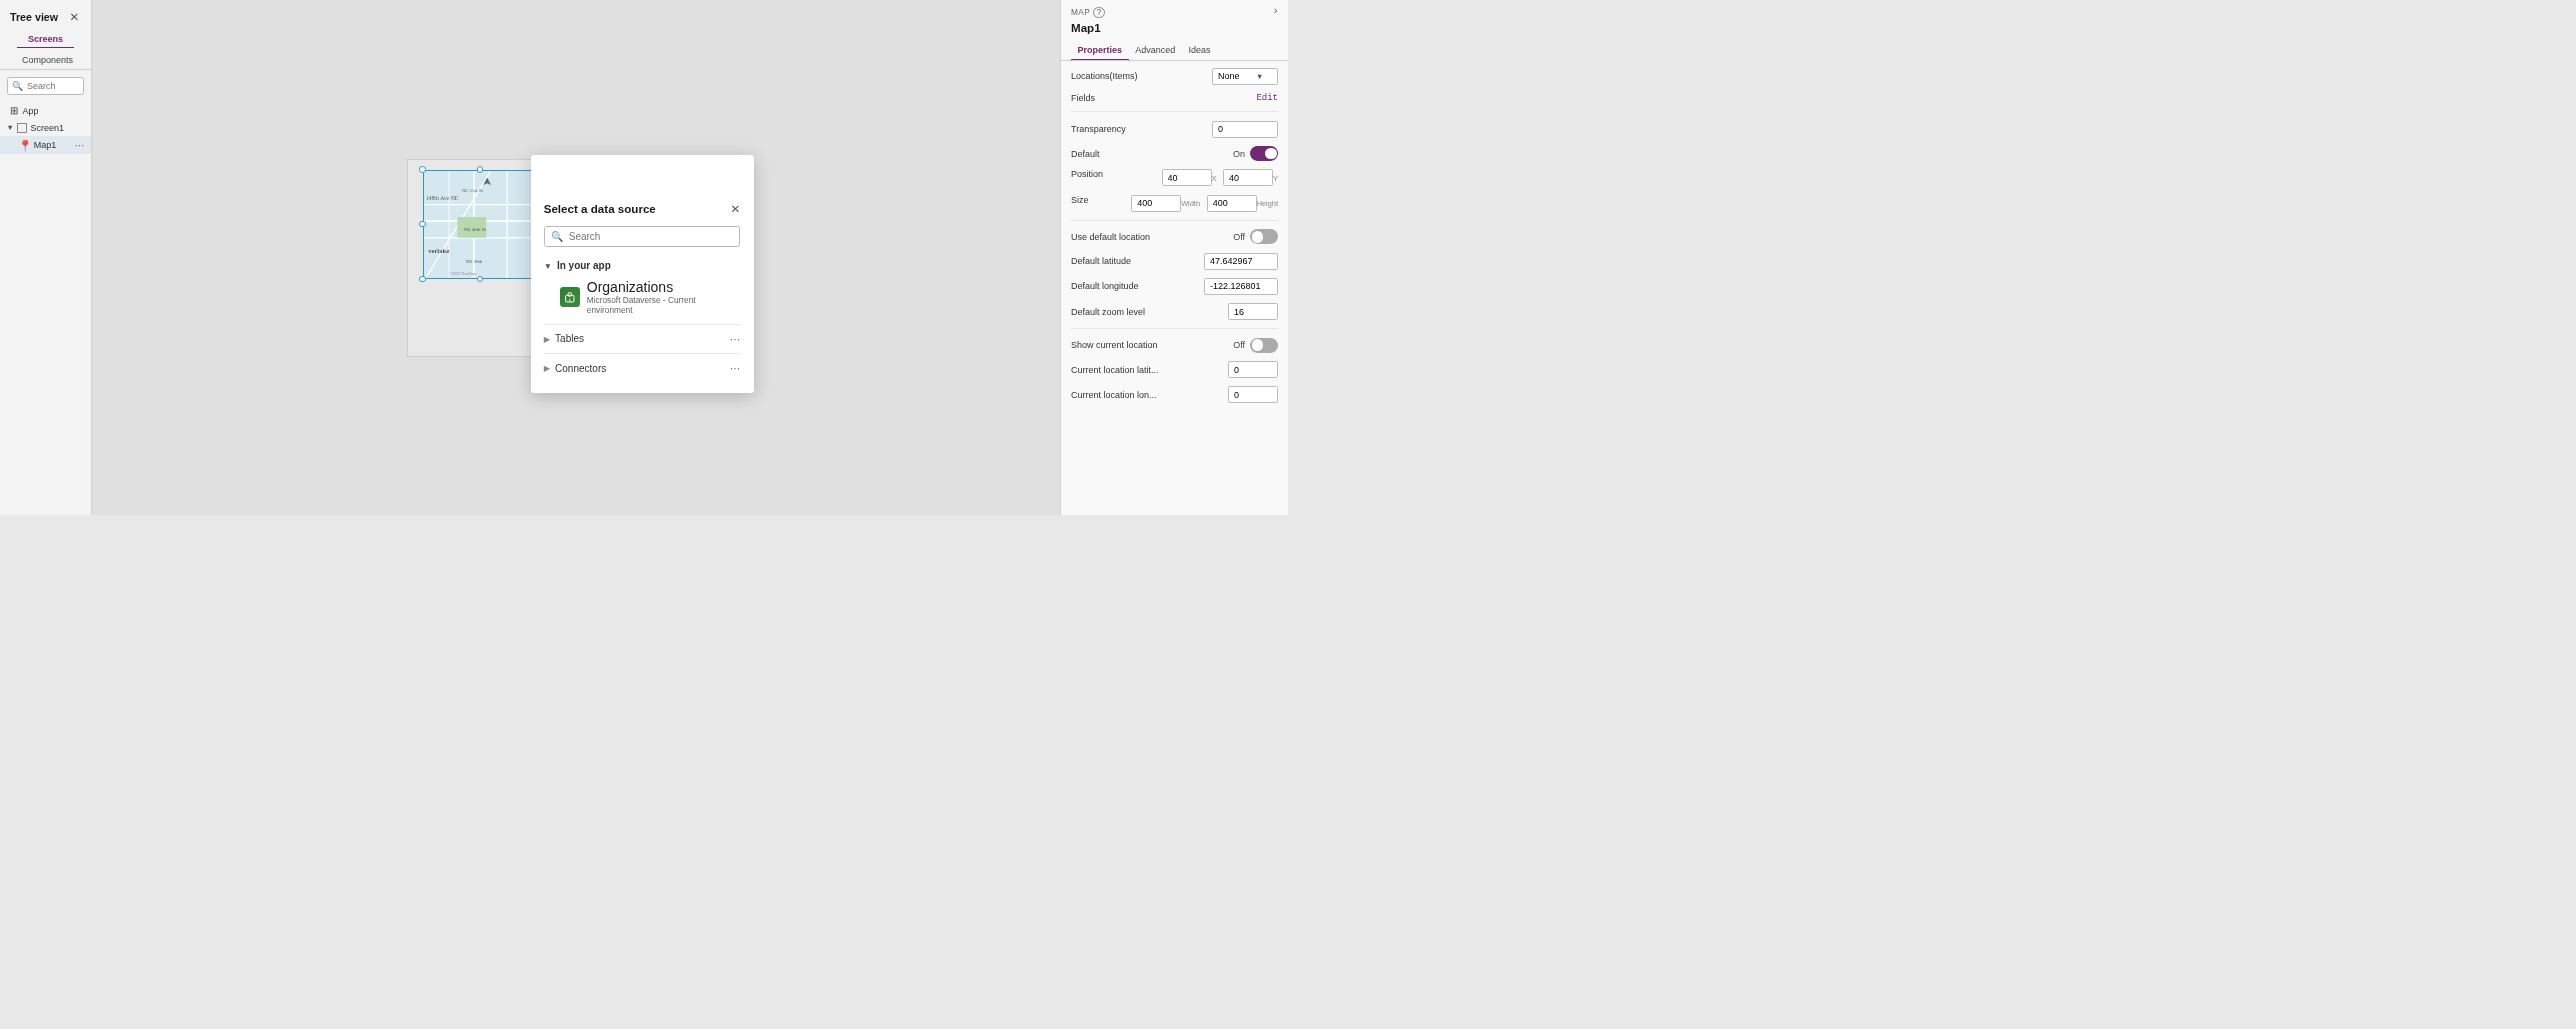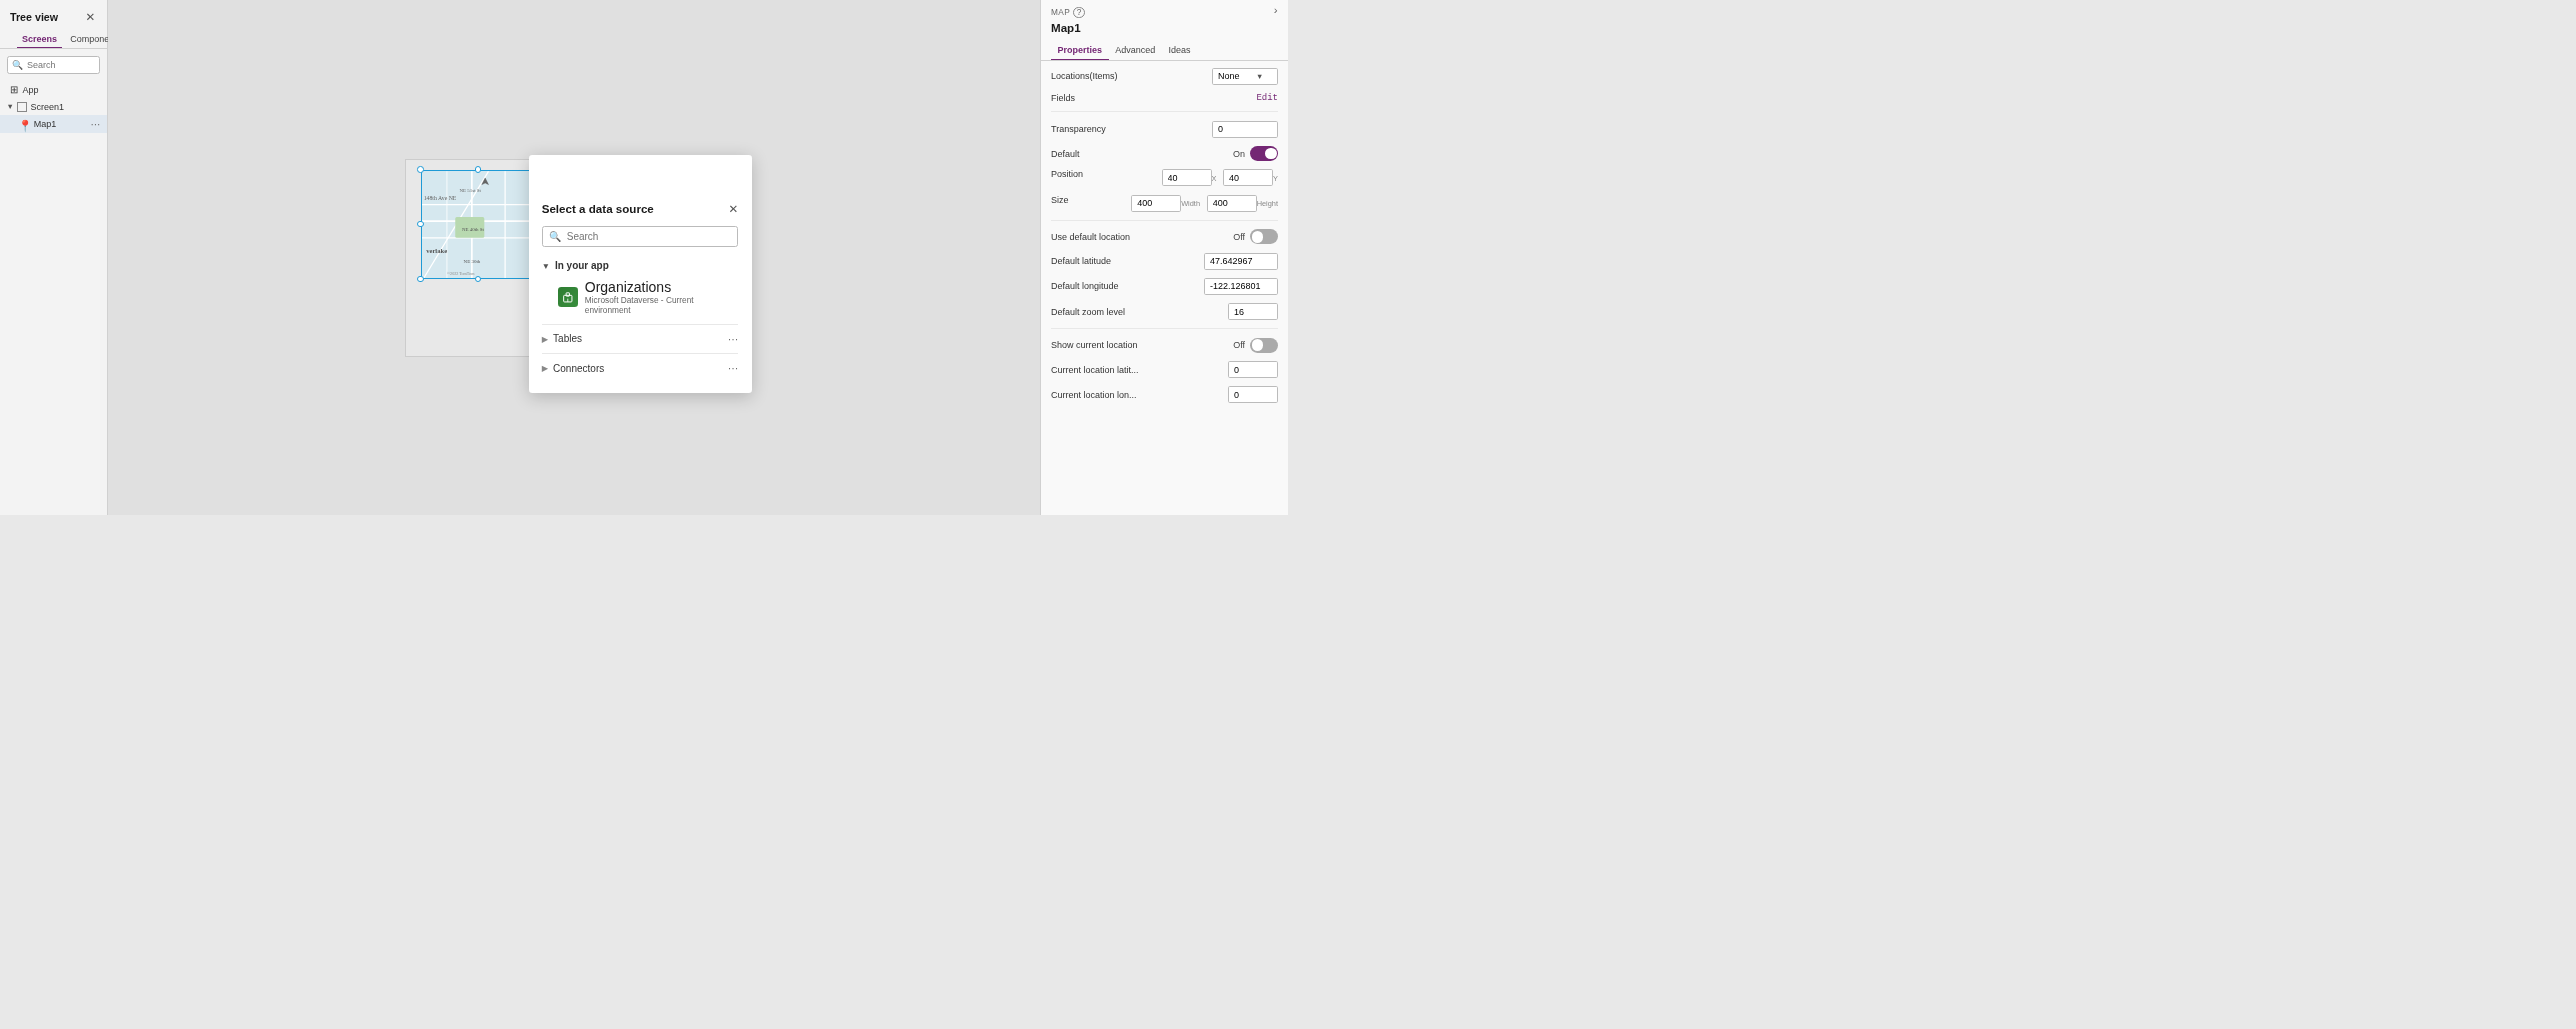--- a/index.html
+++ b/index.html
@@ -7,21 +7,21 @@
       font-family: 'Segoe UI', sans-serif;
       background: #e8e8e8;
       width: 1288px;
       height: 515px;
       overflow: hidden;
       display: flex;
     }
 
     
     .left-panel {
-      width: 108px;
+      width: 92px;
       background: #f3f3f3;
       border-right: 0.8px solid #d0d0d0;
       display: flex;
       flex-direction: column;
       flex-shrink: 0;
     }
     .panel-header {
       display: flex;
       align-items: center;
       justify-content: space-between;
@@ -38,20 +38,21 @@
       cursor: pointer;
       font-size: 11.6px;
       color: #555;
       padding: 1.7px;
     }
     .tab-row {
       display: flex;
       padding: 0 17px;
       border-bottom: 0.8px solid #d0d0d0;
       gap: 3.3px;
+      flex-direction: column;
     }
     .tab-btn {
       background: none;
       border: none;
       border-bottom: 1.7px solid transparent;
       font-size: 9px;
       padding: 3.3px 5px;
       cursor: pointer;
       color: #444;
     }
@@ -231,21 +232,21 @@
     }
     .section-left {
       display: flex;
       align-items: center;
       gap: 5px;
     }
     .section-more { font-size: 10.7px; color: #666; cursor: pointer; }
 
     
     .right-panel {
-      width: 248px;
+      width: 228px;
       background: #f9f9f9;
       border-left: 0.8px solid #d0d0d0;
       display: flex;
       flex-direction: column;
       flex-shrink: 0;
     }
     .right-panel-header {
       padding: 6.6px 10px 0 10px;
     }
     .map-label {

